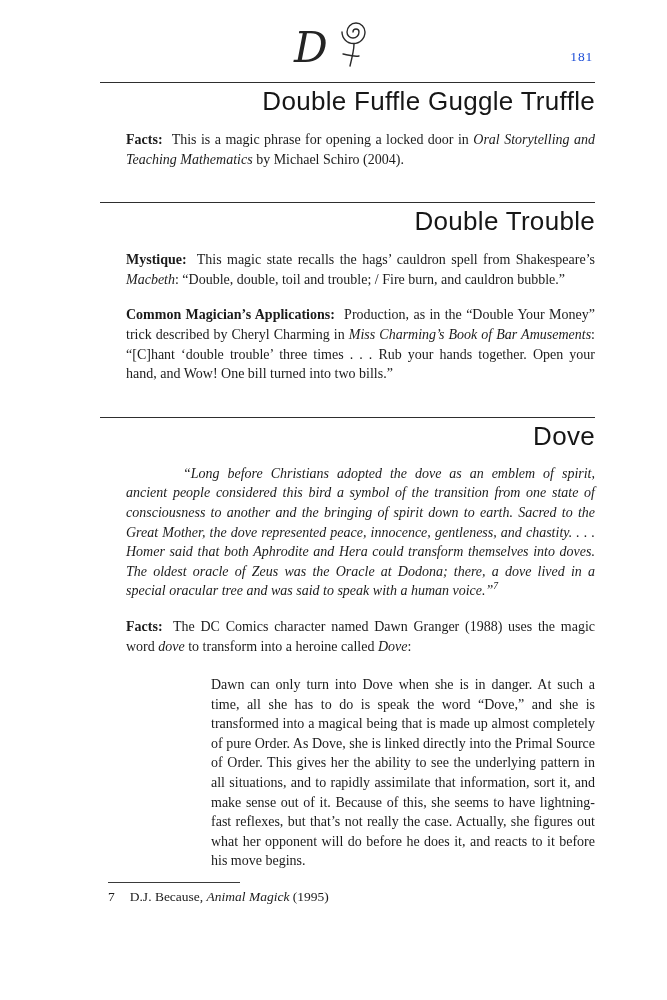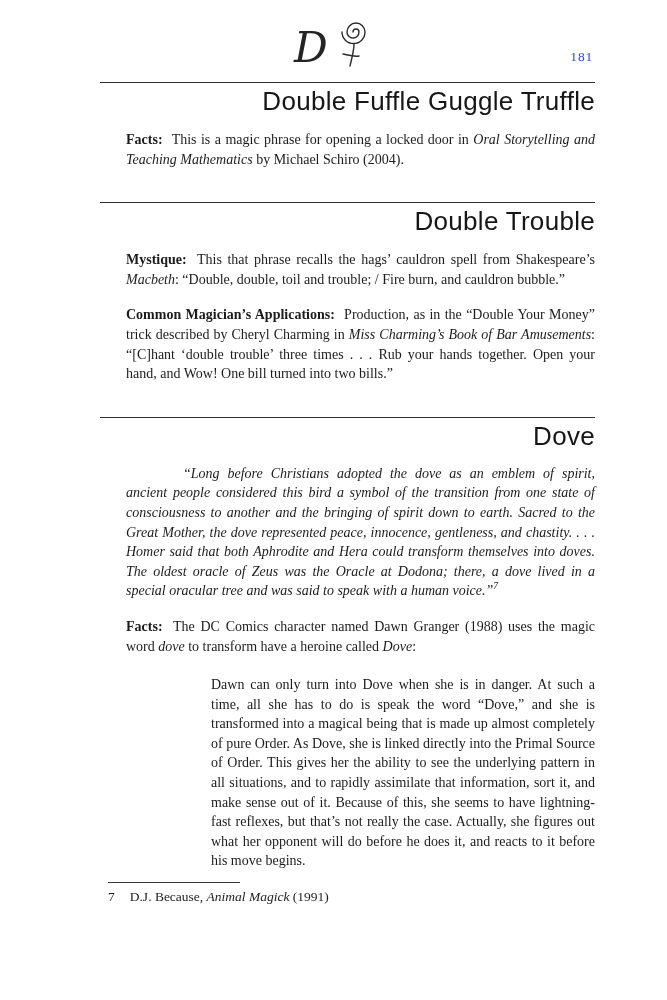--- a/index.html
+++ b/index.html
@@ -68,36 +68,36 @@
     <h1 class="entry-title">Double Fuffle Guggle Truffle</h1>
     <div class="entry-body">
           <p class="block para"><span class="seg-bold">Facts:</span><span class="seg-normal"> This is a magic phrase for opening a locked door in </span><span class="seg-italic">Oral Storytelling and Teaching Mathematics</span><span class="seg-normal"> by Michael Schiro (2004).</span></p>
         </div>
   </article>
 
   <article class="entry">
     <hr class="entry-rule">
     <h1 class="entry-title">Double Trouble</h1>
     <div class="entry-body">
-          <p class="block para"><span class="seg-bold">Mystique:</span><span class="seg-normal"> This that phrase recalls the hags’ cauldron spell from Shakespeare’s </span><span class="seg-italic">Macbeth</span><span class="seg-normal">: “Double, double, toil and trouble; / Fire burn, and cauldron bubble.”</span></p>
+          <p class="block para"><span class="seg-bold">Mystique:</span><span class="seg-normal"> This magic state recalls the hags’ cauldron spell from Shakespeare’s </span><span class="seg-italic">Macbeth</span><span class="seg-normal">: “Double, double, toil and trouble; / Fire burn, and cauldron bubble.”</span></p>
           <p class="block para"><span class="seg-bold">Common Magician’s Applications:</span><span class="seg-normal"> Production, as in the “Double Your Money” trick described by Cheryl Charming in </span><span class="seg-italic">Miss Charming’s Book of Bar Amusements</span><span class="seg-normal">: “[C]hant ‘double trouble’ three times . . . Rub your hands together.  Open your hand, and Wow!  One bill turned into two bills.”</span></p>
         </div>
   </article>
 
   <article class="entry">
     <hr class="entry-rule">
     <h1 class="entry-title">Dove</h1>
     <div class="entry-body">
           <p class="block para-cont"><span class="seg-normal">“Long before Christians adopted the dove as an emblem of spirit, ancient people considered this bird a symbol of the transition from one state of consciousness to another and the bringing of spirit down to earth.  Sacred to the Great Mother, the dove represented peace, innocence, gentleness, and chastity. . . . Homer said that both Aphrodite and Hera could transform themselves into doves.  The oldest oracle of Zeus was the Oracle at Dodona; there, a dove lived in a special oracular tree and was said to speak with a human voice.”</span><sup class="seg-sup">7</sup></p>
-          <p class="block para"><span class="seg-bold">Facts:</span><span class="seg-normal"> The DC Comics character named Dawn Granger (1988) uses the magic word </span><span class="seg-italic">dove</span><span class="seg-normal"> to transform have a heroine called </span><span class="seg-italic">Dove</span><span class="seg-normal">:</span></p>
+          <p class="block para"><span class="seg-bold">Facts:</span><span class="seg-normal"> The DC Comics character named Dawn Granger (1988) uses the magic word </span><span class="seg-italic">dove</span><span class="seg-normal"> to transform into a heroine called </span><span class="seg-italic">Dove</span><span class="seg-normal">:</span></p>
           <p class="block blockquote"><span class="seg-normal">Dawn can only turn into Dove when she is in danger.  At such a time, all she has to do is speak the word “Dove,” and she is transformed into a magical being that is made up almost completely of pure Order.  As Dove, she is linked directly into the Primal Source of Order.  This gives her the ability to see the underlying pattern in all situations, and to rapidly assimilate that information, sort it, and make sense out of it.  Because of this, she seems to have lightning-fast reflexes, but that’s not really the case.  Actually, she figures out what her opponent will do before he does it, and reacts to it before his move begins.</span></p>
         </div>
   </article>
 </main>
 
   <footer>
     <hr class="footnote-rule">
     <div class="footnote-text">
-      <span class="fn-marker">7</span><span><span class="seg-normal">D.J. Because, </span><span class="seg-italic">Animal Magick</span><span class="seg-normal"> (1991)</span></span>
+      <span class="fn-marker">7</span><span><span class="seg-normal">D.J. Because, </span><span class="seg-italic">Animal Magick</span><span class="seg-normal"> (1995)</span></span>
     </div>
   </footer>
 
 </div>
 
 </body></html>

